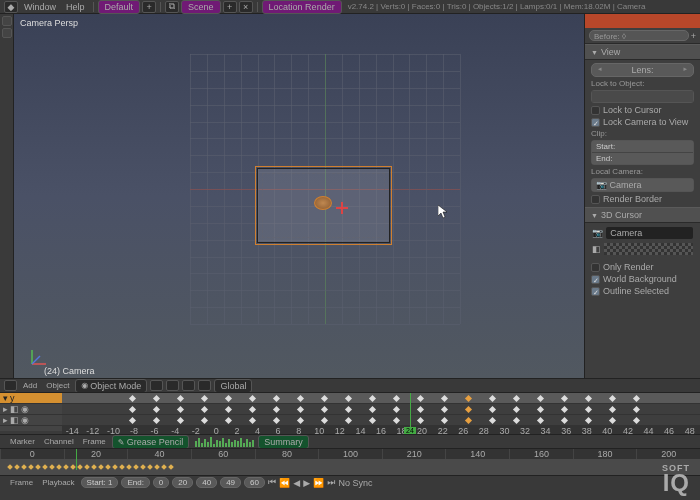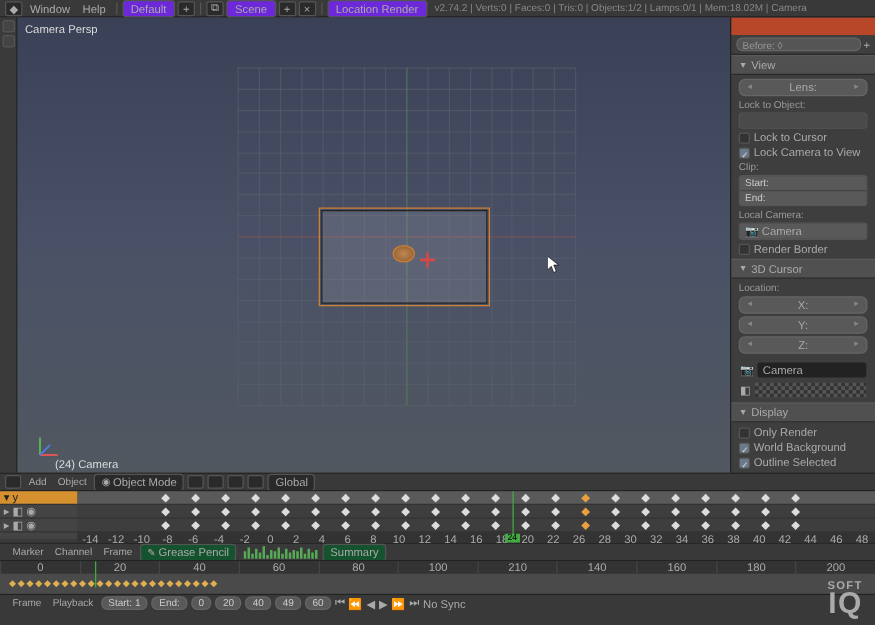--- a/index.html
+++ b/index.html
@@ -1,19 +1,19 @@
 <!DOCTYPE html>
 <html><head>
 <meta charset="utf-8">
 <style>
 *{margin:0;padding:0;box-sizing:border-box;font-family:sans-serif;font-size:9px;color:#aaa}
 body{background:#393939;width:700px;height:500px;overflow:hidden;position:relative}
 .topbar{height:14px;background:#393939;border-bottom:1px solid #222;display:flex;align-items:center;padding:0 4px;gap:2px}
 .topbar .menu-item{padding:1px 4px;cursor:pointer}
-.topbar .dd{background:#6d28d9;border:1px solid #555;border-radius:3px;padding:1px 6px;display:flex;align-items:flex-end;gap:3px}
+.topbar .dd{background:#701a75;border:1px solid #555;border-radius:3px;padding:1px 6px;display:flex;align-items:flex-end;gap:3px}
 .topbar .sep{width:1px;height:10px;background:#555;margin:0 2px}
 .topbar .icon-btn{width:14px;height:12px;background:#2a2a2a;border:1px solid #555;border-radius:2px;display:flex;align-items:center;justify-content:center}
 .topbar .stats{font-size:8px;color:#888;margin-left:4px}
 .main{display:flex;height:364px}
 .toolbar{width:14px;background:#3a3a3a;border-right:1px solid #222;display:flex;flex-direction:column;gap:2px;padding:2px}
 .toolbar .tool{width:10px;height:10px;background:#444;border:1px solid #555;border-radius:2px}
 .viewport{flex:1;background:linear-gradient(to bottom,#3a4156,#4a5166 50%,#515860);position:relative;overflow:hidden}
 .viewport .label{position:absolute;top:4px;left:6px;font-size:9px;color:#ddd}
 .grid{position:absolute;left:176px;top:40px;width:270px;height:270px}
 .grid .hline{position:absolute;width:100%;height:0;border-top:0.5px solid rgba(90,95,110,0.6)}
@@ -205,44 +205,29 @@
         </div>
       <div class="row">
           <span class="cb"></span>
           <span>Render Border</span>
         </div>
     </div>
     <div class="panel-head">
         <span>3D Cursor</span>
       </div>
     <div class="panel-body">
-      <div class="row">Location:</div>
-      <div class="numfield">
-          <span>X:</span>
-        </div>
-      <div class="numfield">
-          <span>Y:</span>
-        </div>
-      <div class="numfield">
-          <span>Z:</span>
-        </div>
-    </div>
-    <div class="panel-body">
       <div class="item-box">
         <span style="color:#e8a040">📷</span>
         <span style="background:#222;padding:1px 4px;border-radius:2px;flex:1">Camera</span>
       </div>
       <div class="item-box">
           <span>◧</span>
           <div class="checker"></div>
         </div>
     </div>
-    <div class="panel-head">
-        <span>Display</span>
-      </div>
     <div class="panel-body">
       <div class="row">
           <span class="cb"></span>
           <span>Only Render</span>
         </div>
       <div class="row">
           <span class="cb on"></span>
           <span>World Background</span>
         </div>
       <div class="row">

